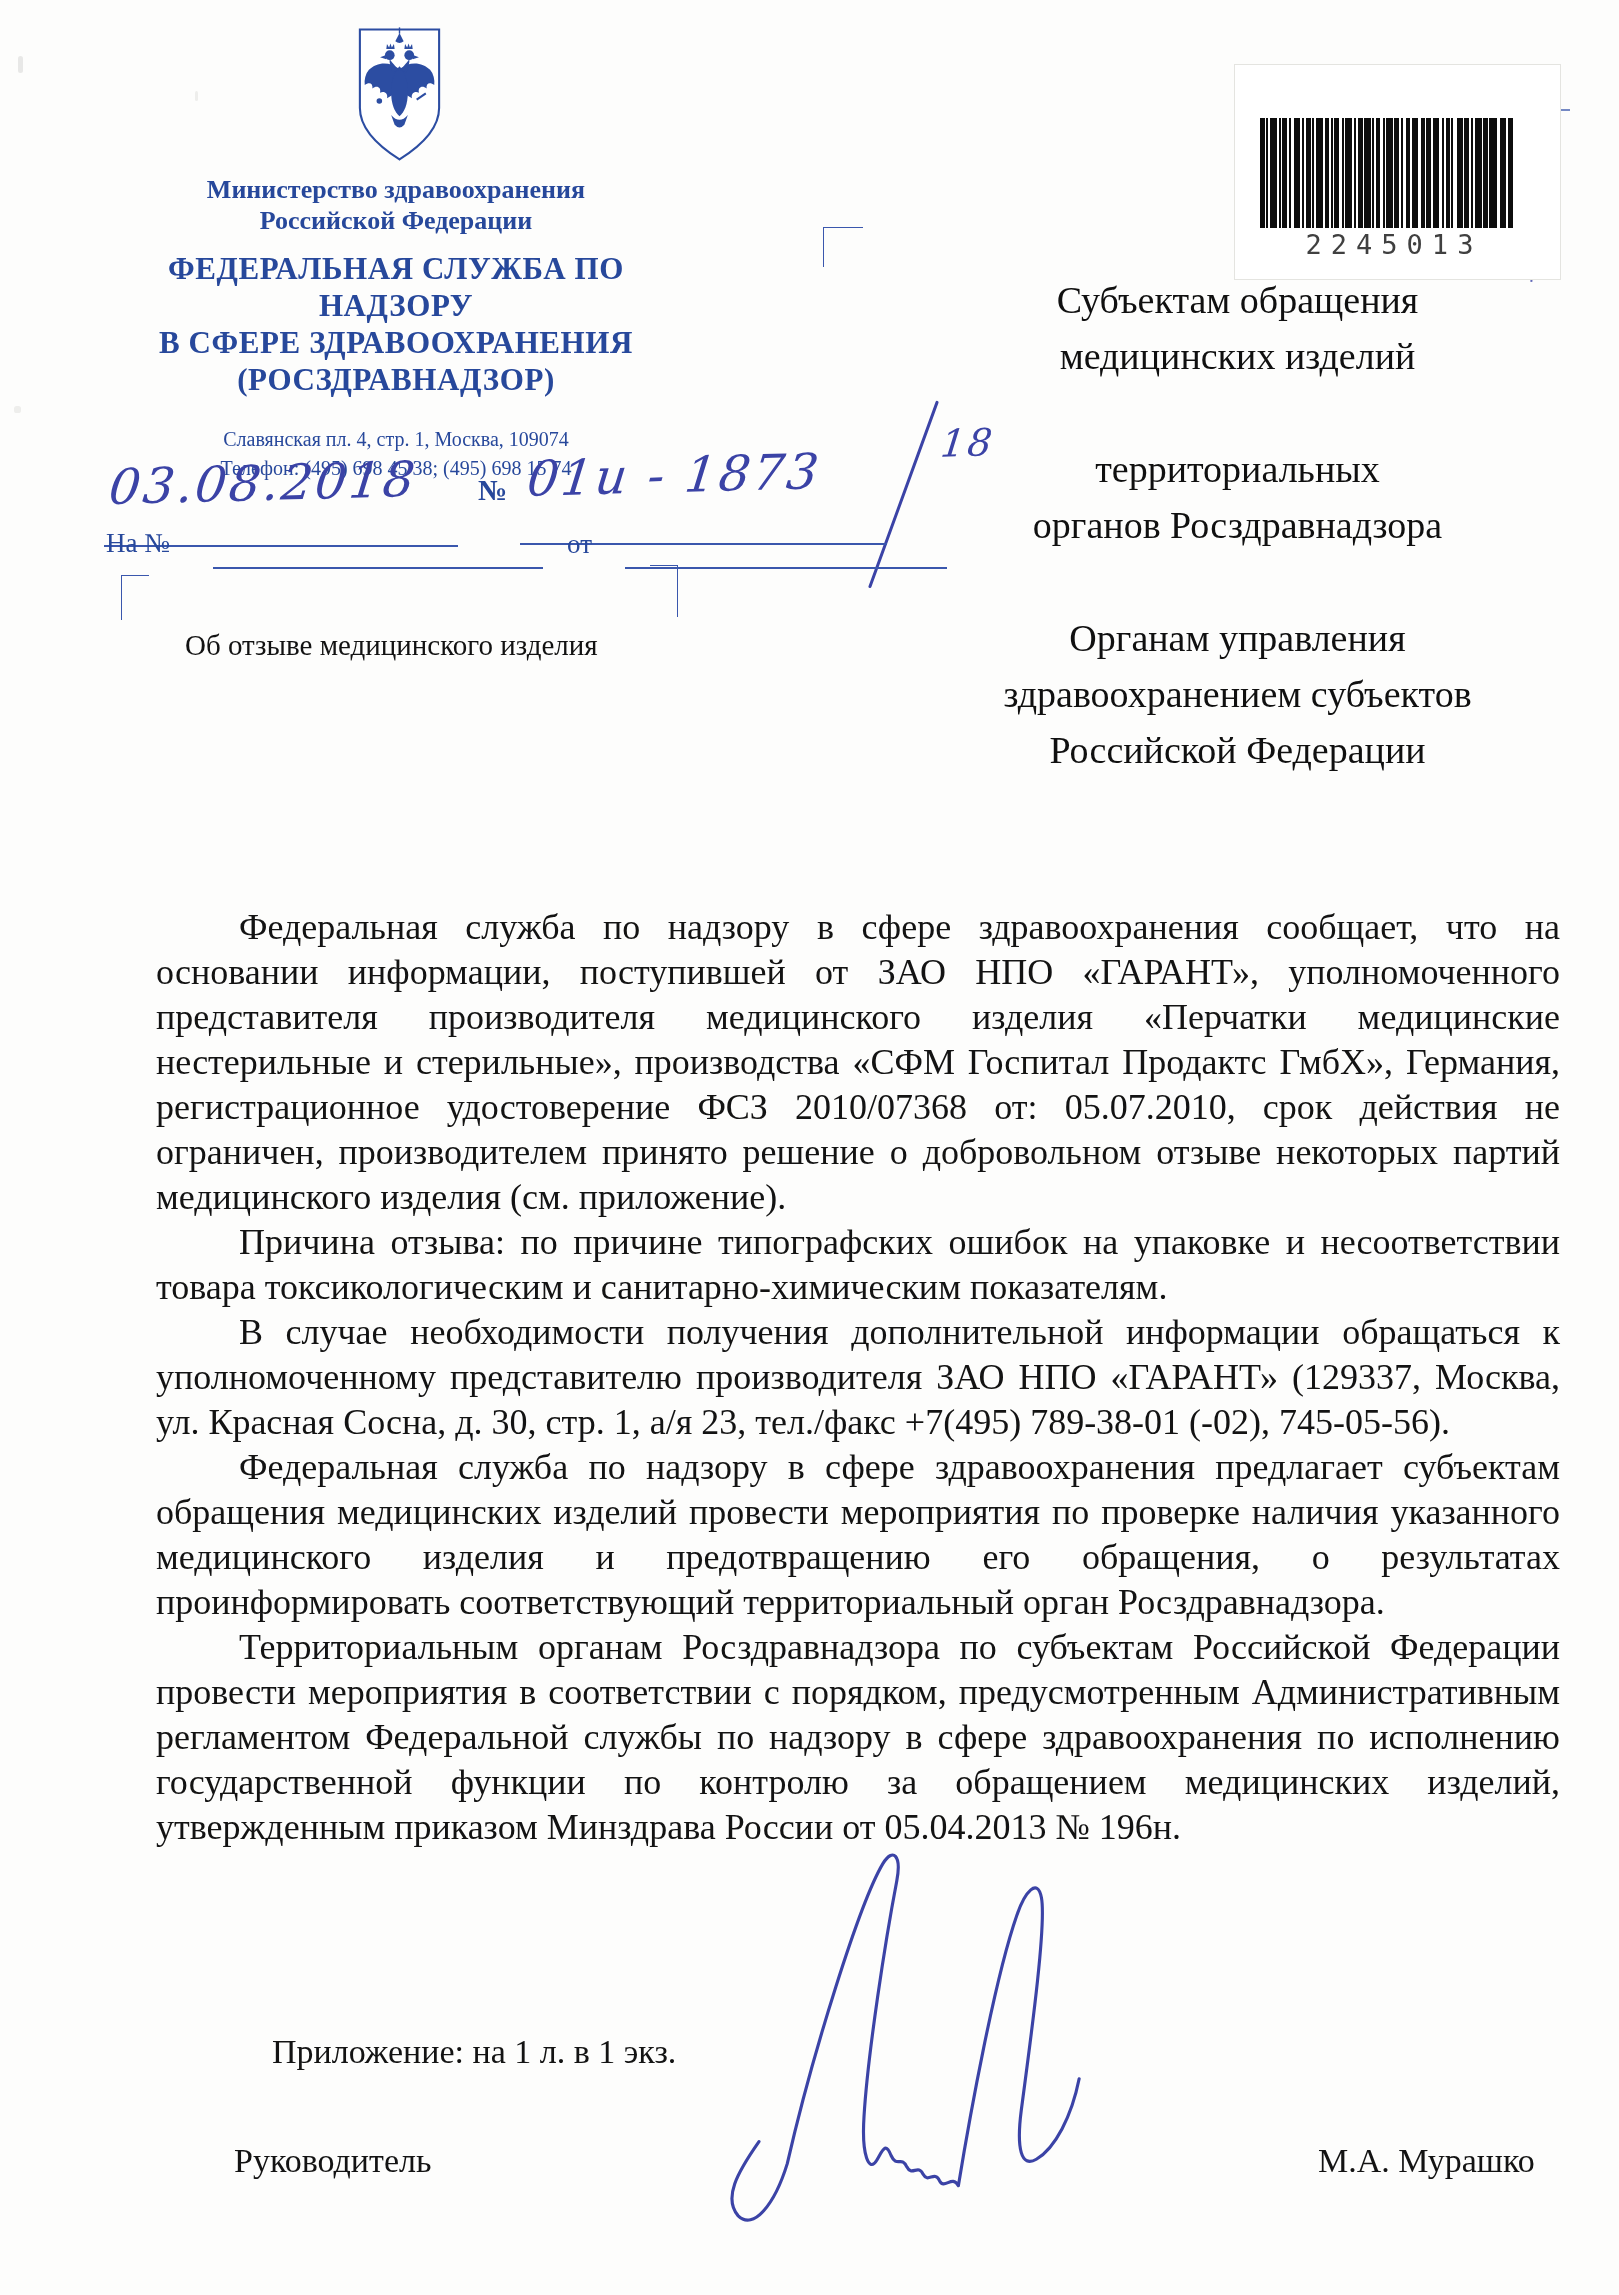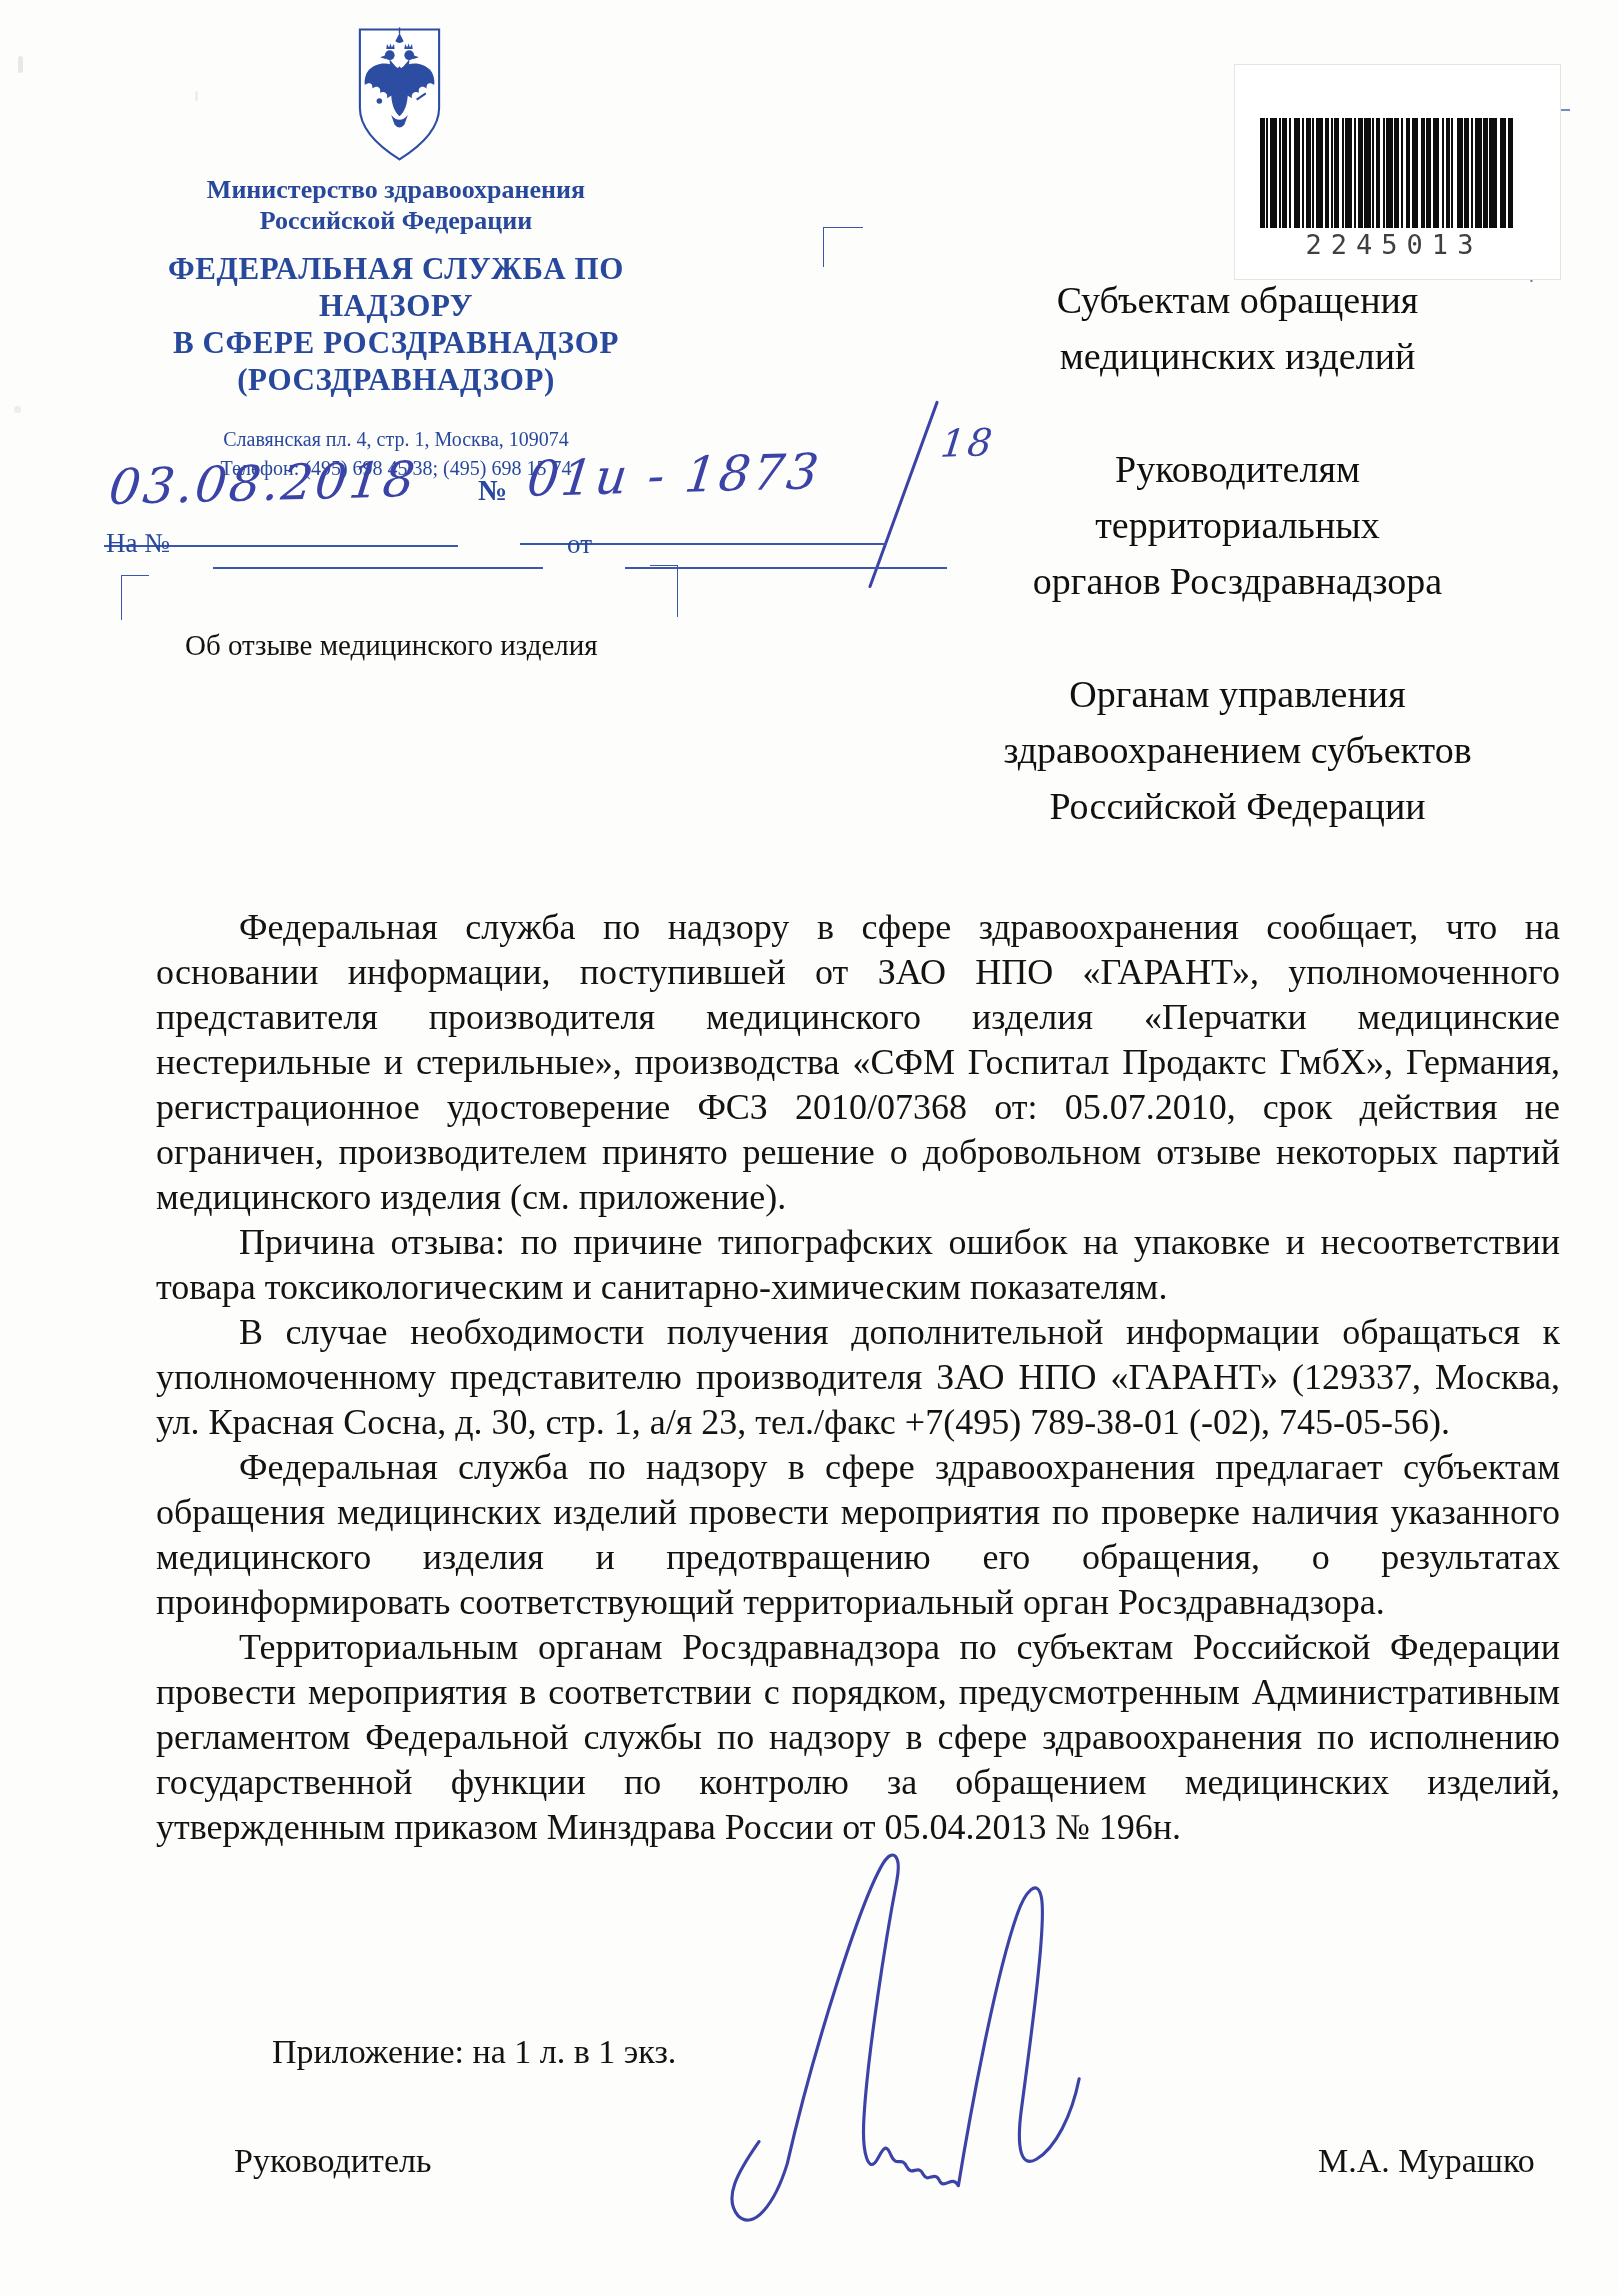--- a/index.html
+++ b/index.html
@@ -111,21 +111,21 @@
         <circle cx="36" cy="108" r="4"></circle>
         <rect x="88" y="100" width="16" height="3" transform="rotate(-35 96 101)"></rect>
       </g>
     </svg>
     <div id="ministry-block">
       <div class="ministry">Министерство здравоохранения</div>
       <div class="ministry">Российской Федерации</div>
     </div>
     <div id="agency-block">
       <div class="agency">ФЕДЕРАЛЬНАЯ СЛУЖБА ПО НАДЗОРУ</div>
-      <div class="agency">В СФЕРЕ РОСЗДРАВНАДЗОР</div>
+      <div class="agency">В СФЕРЕ ЗДРАВООХРАНЕНИЯ</div>
       <div class="agency">(РОСЗДРАВНАДЗОР)</div>
     </div>
     <div id="address-block">
       <div class="addr">Славянская пл. 4, стр. 1, Москва, 109074</div>
       <div class="addr">Телефон: (495) 698 45 38; (495) 698 15 74</div>
     </div>
   </div>
 
   <div id="hw-date" class="hw">03.08.2018</div>
   <div id="num-sign">№</div>
@@ -232,21 +232,20 @@
       </div>
     <div id="barcode-digits">2245013</div>
   </div>
 
   <div id="recipients">
       <div class="recipient-item">
         <div>Субъектам обращения</div>
         <div>медицинских изделий</div>
       </div>
       <div class="recipient-item">
-        <div>Руководителям</div>
         <div>территориальных</div>
         <div>органов Росздравнадзора</div>
       </div>
       <div class="recipient-item">
         <div>Органам управления</div>
         <div>здравоохранением субъектов</div>
         <div>Российской Федерации</div>
       </div>
     </div>
 

